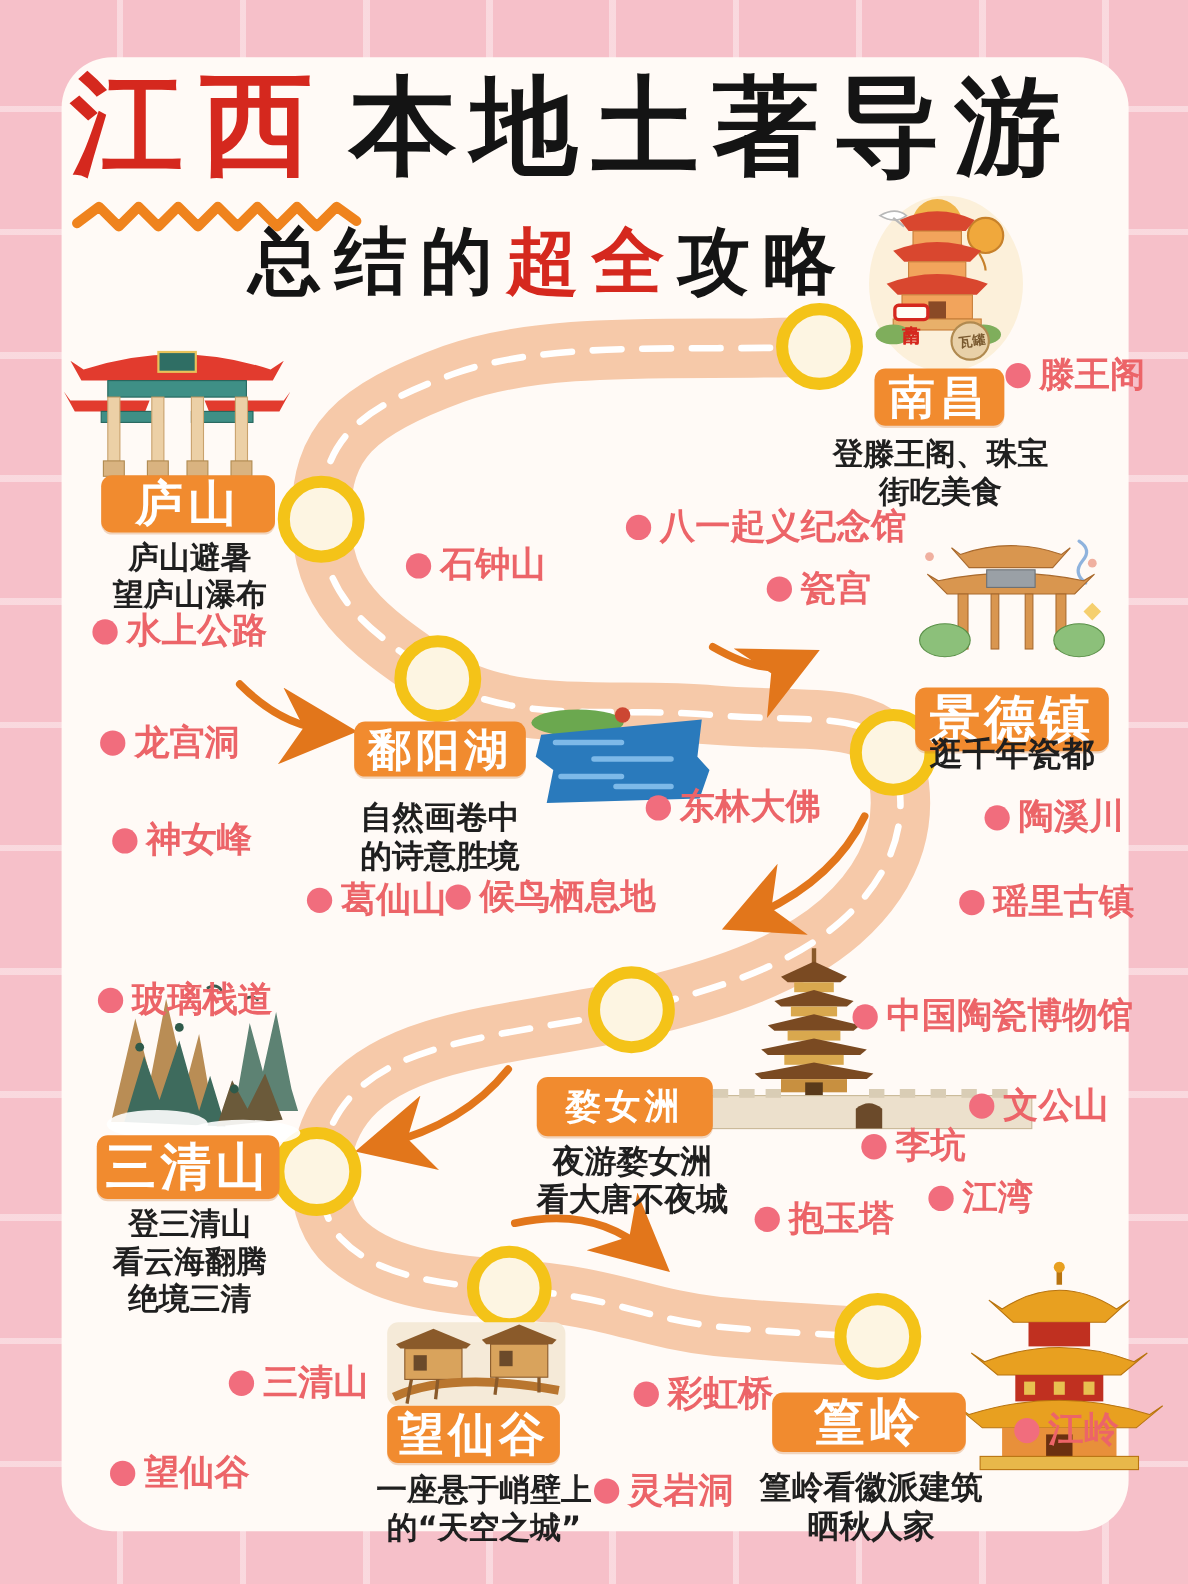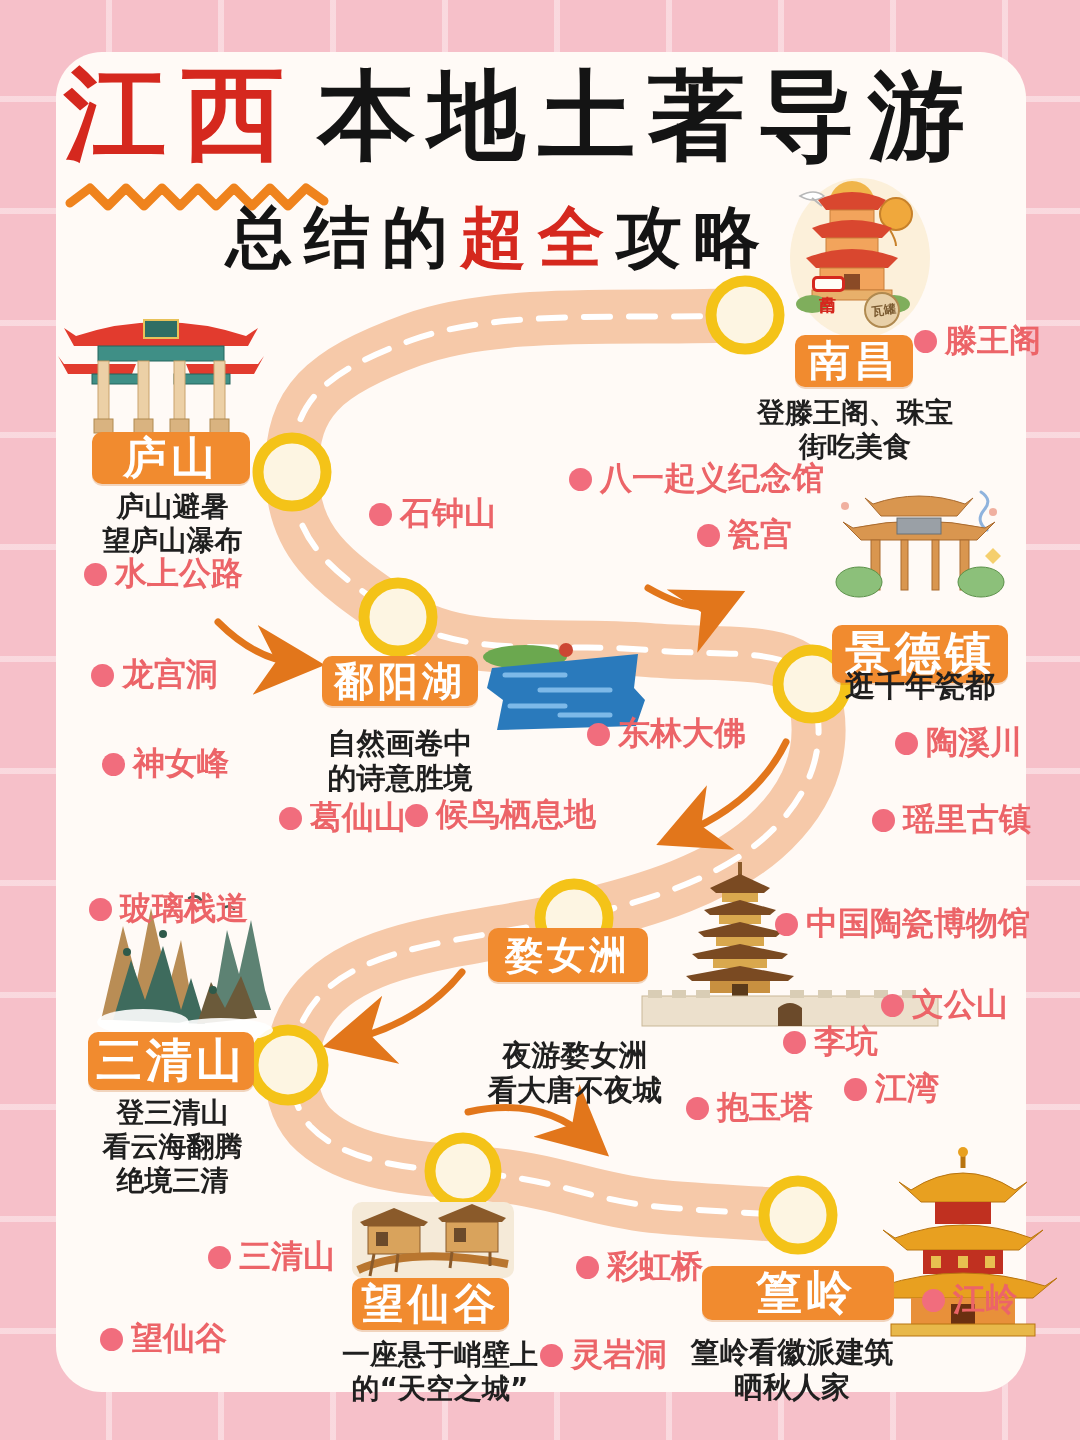--- a/index.html
+++ b/index.html
@@ -247,24 +247,24 @@
     <span class="title-red">江西</span><span class="title-black">本地土著导游</span>
   </div>
   <div class="subtitle-row">
     <span class="sub-black">总结的</span><span class="sub-red">超全</span><span class="sub-black">攻略</span>
   </div>
 
   <div class="badge" style="left:92px;top:432px;width:158px;height:52px;font-size:44px;">庐山</div>
   <div class="badge" style="left:795px;top:335px;width:118px;height:52px;font-size:42px;">南昌</div>
   <div class="badge" style="left:322px;top:656px;width:156px;height:50px;font-size:40px;">鄱阳湖</div>
   <div class="badge" style="left:832px;top:599px;width:176px;height:58px;font-size:46px;margin-top:26px;">景德镇</div>
-  <div class="badge" style="left:488px;top:928px;width:160px;height:54px;font-size:38px;">婺女洲</div>
+  <div class="badge" style="left:488px;top:979px;width:160px;height:54px;font-size:32px;">婺女洲</div>
   <div class="badge" style="left:88px;top:1032px;width:166px;height:58px;font-size:46px;">三清山</div>
   <div class="badge" style="left:352px;top:1278px;width:157px;height:52px;font-size:42px;">望仙谷</div>
-  <div class="badge" style="left:702px;top:1266px;width:176px;height:54px;font-size:46px;padding-left:16px;">篁岭</div>
+  <div class="badge" style="left:702px;top:1266px;width:176px;height:54px;font-size:46px;">篁岭</div>
 
   <div class="desc" style="left:70px;top:490px;width:205px;font-size:28px;">庐山避暑
 望庐山瀑布</div>
   <div class="desc" style="left:742px;top:396px;width:226px;font-size:28px;">登滕王阁、珠宝
 街吃美食</div>
   <div class="desc" style="left:295px;top:726px;width:210px;font-size:29px;">自然画卷中
 的诗意胜境</div>
   <div class="desc" style="left:828px;top:668px;width:184px;font-size:30px;">逛千年瓷都</div>
   <div class="desc" style="left:70px;top:1096px;width:205px;font-size:28px;">登三清山
 看云海翻腾

